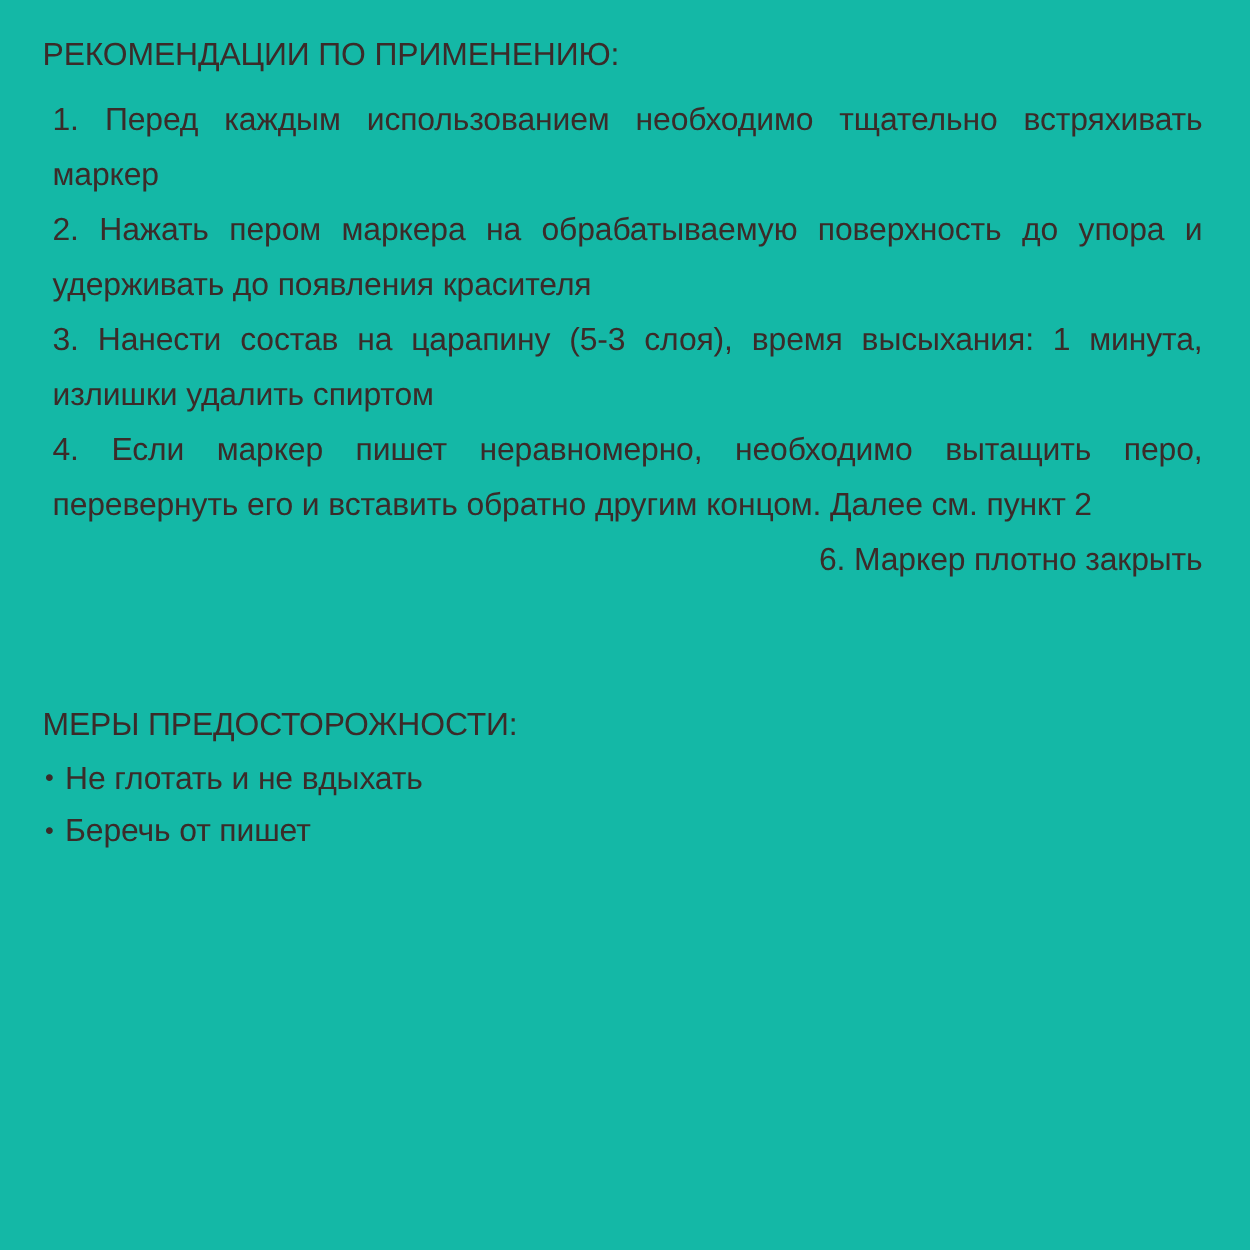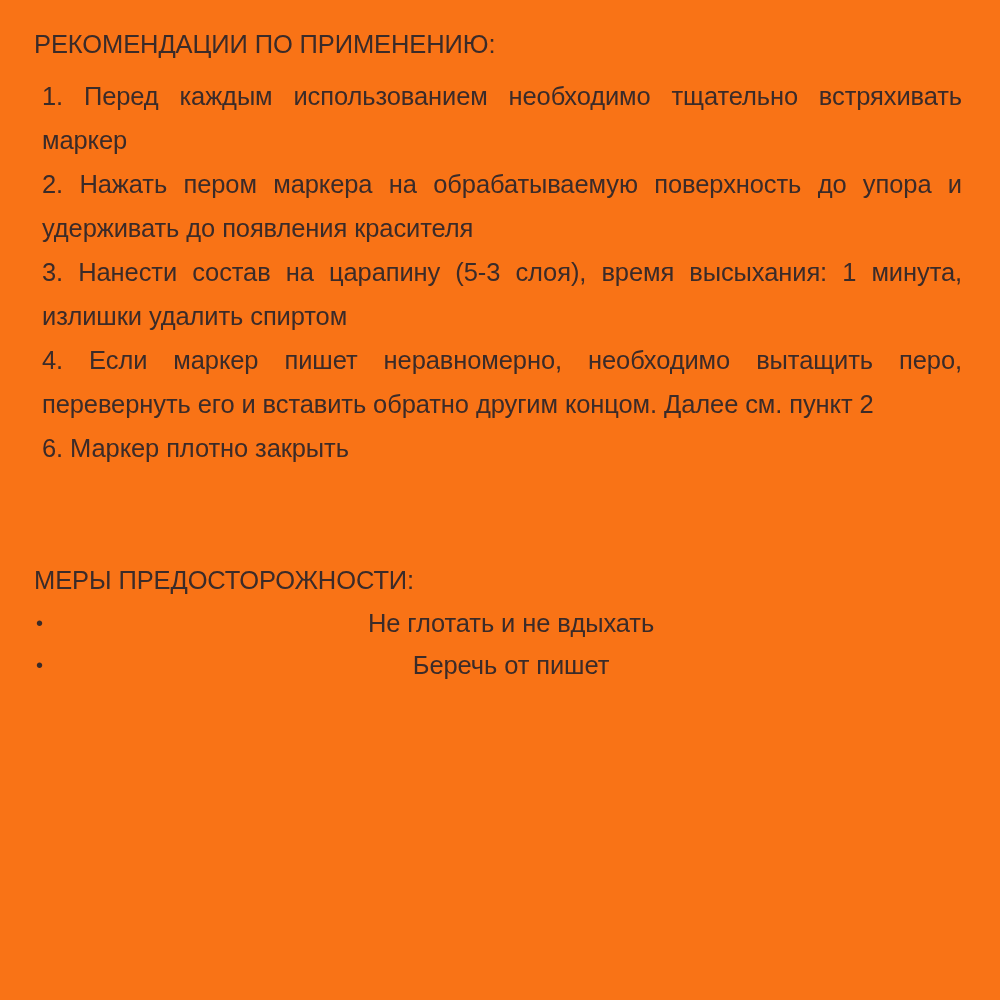--- a/index.html
+++ b/index.html
@@ -12,21 +12,21 @@
     background: #ffffff;
     font-family: "Liberation Sans", sans-serif;
     color: #3a2a28;
     overflow: hidden;
   }
   .page {
     box-sizing: border-box;
     width: 1000px;
     height: 1000px;
     padding: 22px 30px 10px 34px;
-    background: #f97316;
+    background: #14b8a6;
   }
   .section {
     margin-bottom: 4px;
   }
   .section-heading {
     font-size: 25.5px;
     line-height: 44px;
     letter-spacing: -0.1px;
     color: #3b2b29;
     font-weight: 400;
@@ -47,27 +47,26 @@
   }
   .list li {
     font-size: 25.5px;
     line-height: 44px;
     letter-spacing: -0.1px;
     color: #3b2b29;
     text-align: justify;
     text-justify: inter-word;
   }
   .list li:last-child {
-    text-align: left;
+    text-align: right;
   }
   .bullets {
     list-style: none;
     margin: 0;
     padding: 0;
-    text-align: center;
   }
   .bullets li {
     font-size: 25.5px;
     line-height: 42px;
     letter-spacing: -0.1px;
     color: #3b2b29;
     padding-left: 18px;
     position: relative;
   }
   .bullets li::before {

